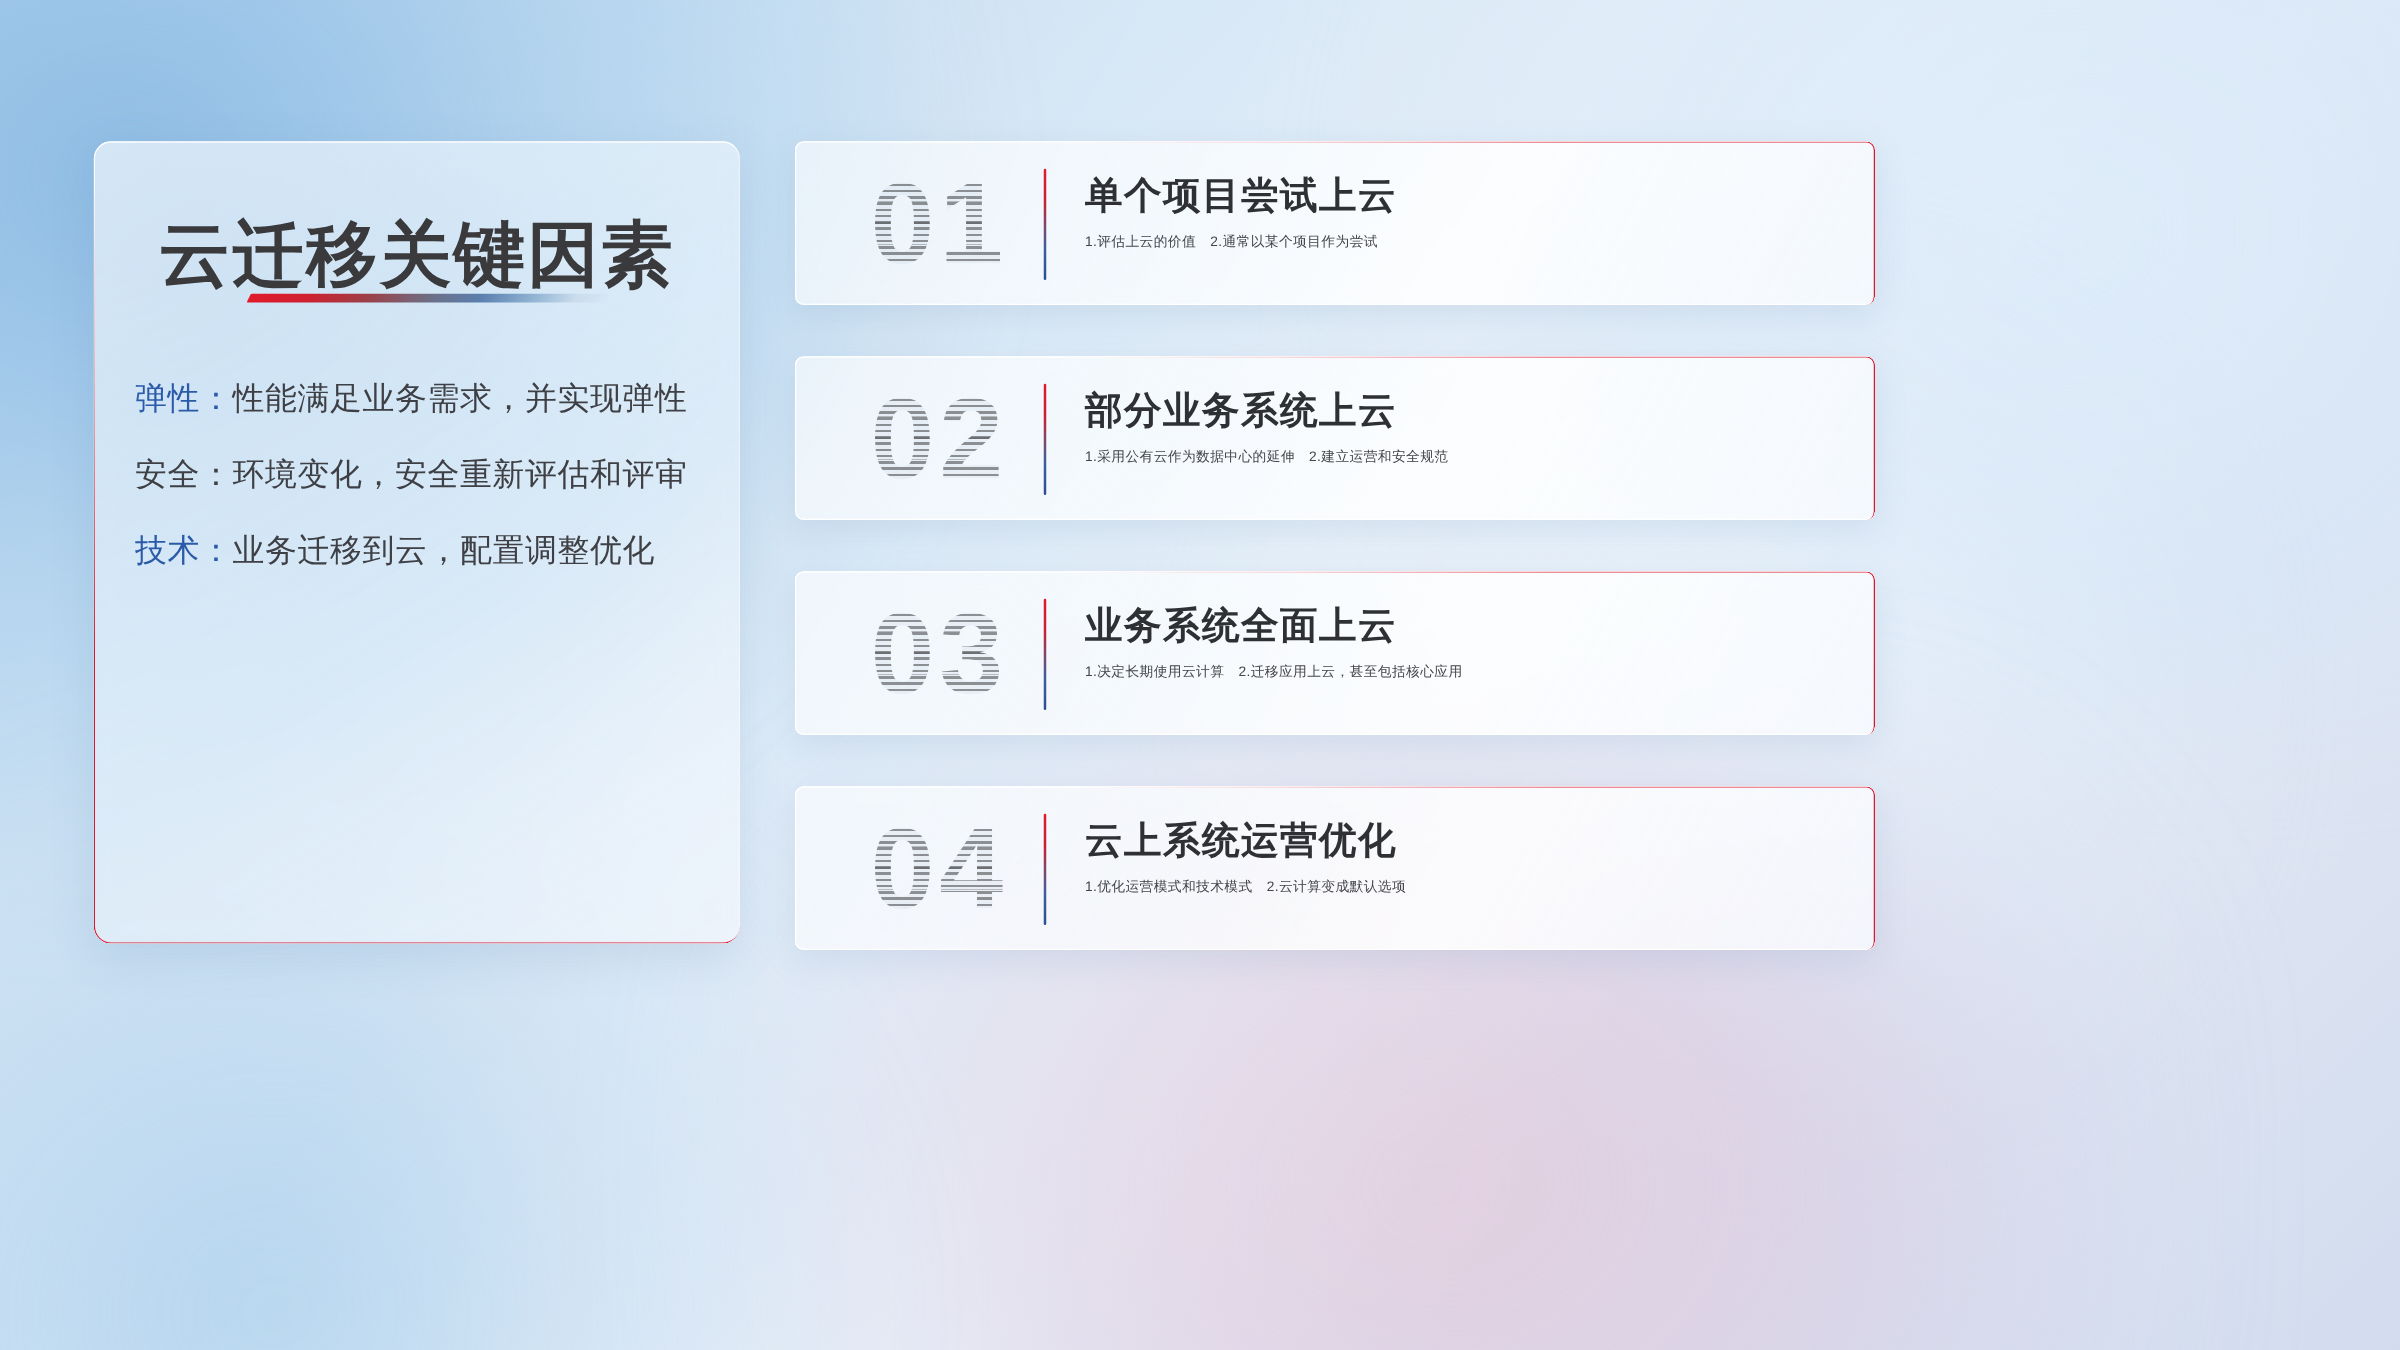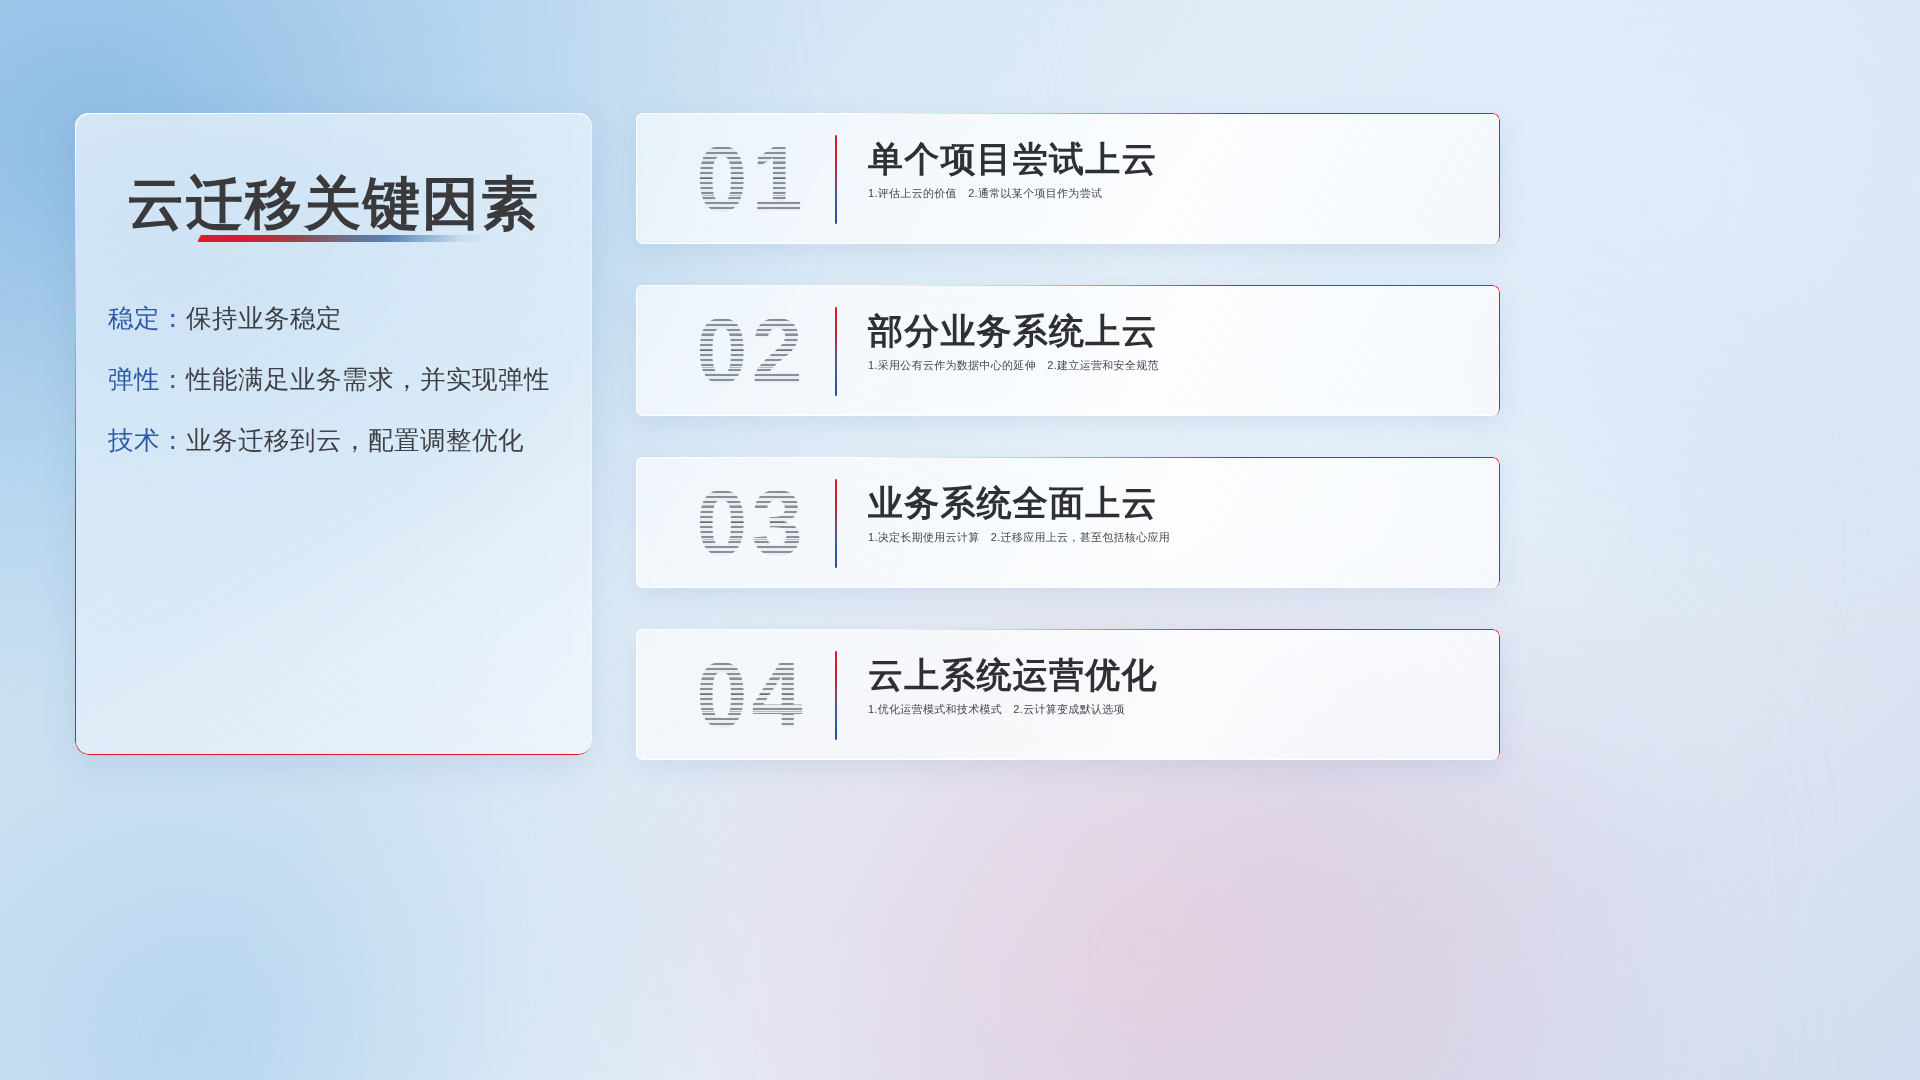--- a/index.html
+++ b/index.html
@@ -158,21 +158,21 @@
     user-select:none;
   }
 
   .card-bar{
     position:absolute; left:199px; top:22px; width:2.4px; height:89px;
     background:linear-gradient(180deg,#e01a2b 0%, #c52234 30%, #7a4a6e 52%, #3d5e9e 72%, #2a4f93 100%);
     border-radius:1px;
   }
   .card-title{
     position:absolute; left:232px; top:23px;
-    font-size:35px; font-weight:bold; color:#2f3033; letter-spacing:1.2px;
+    font-size:30px; font-weight:bold; color:#2f3033; letter-spacing:1.2px;
     white-space:nowrap;
   }
   .card-desc{
     position:absolute; left:232px; top:73px;
     font-size:11px; color:#43454a; letter-spacing:.3px;
     white-space:nowrap;
   }
 </style>
 </head>
 <body>
@@ -186,30 +186,30 @@
 <div class="bg-sheen"></div>
 
 <div class="left-card">
   <div class="left-card-accent"></div>
 
   <div class="panel-title">云迁移关键因素</div>
   <div class="title-rule"></div>
 
   <div class="panel-list">
 
-    <div class="panel-line">
-      <span class="lbl blue">稳定：</span>
-      <span class="val">保持业务稳定</span>
-    </div>
 
     <div class="panel-line">
       <span class="lbl blue">弹性：</span>
       <span class="val">性能满足业务需求，并实现弹性</span>
     </div>
 
+    <div class="panel-line">
+      <span class="lbl">安全：</span>
+      <span class="val">环境变化，安全重新评估和评审</span>
+    </div>
 
     <div class="panel-line">
       <span class="lbl blue">技术：</span>
       <span class="val">业务迁移到云，配置调整优化</span>
     </div>
 
 
 
   </div>
 </div>

